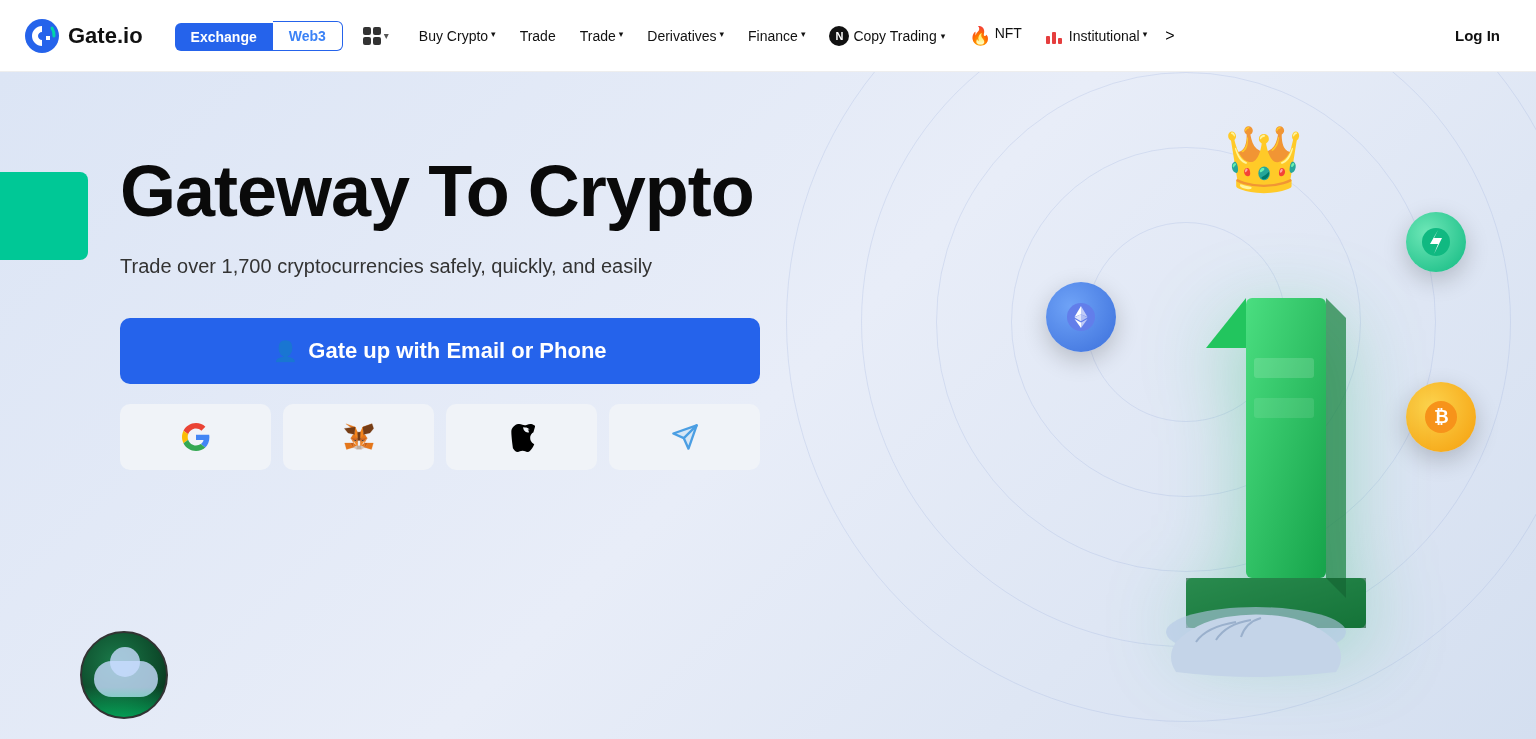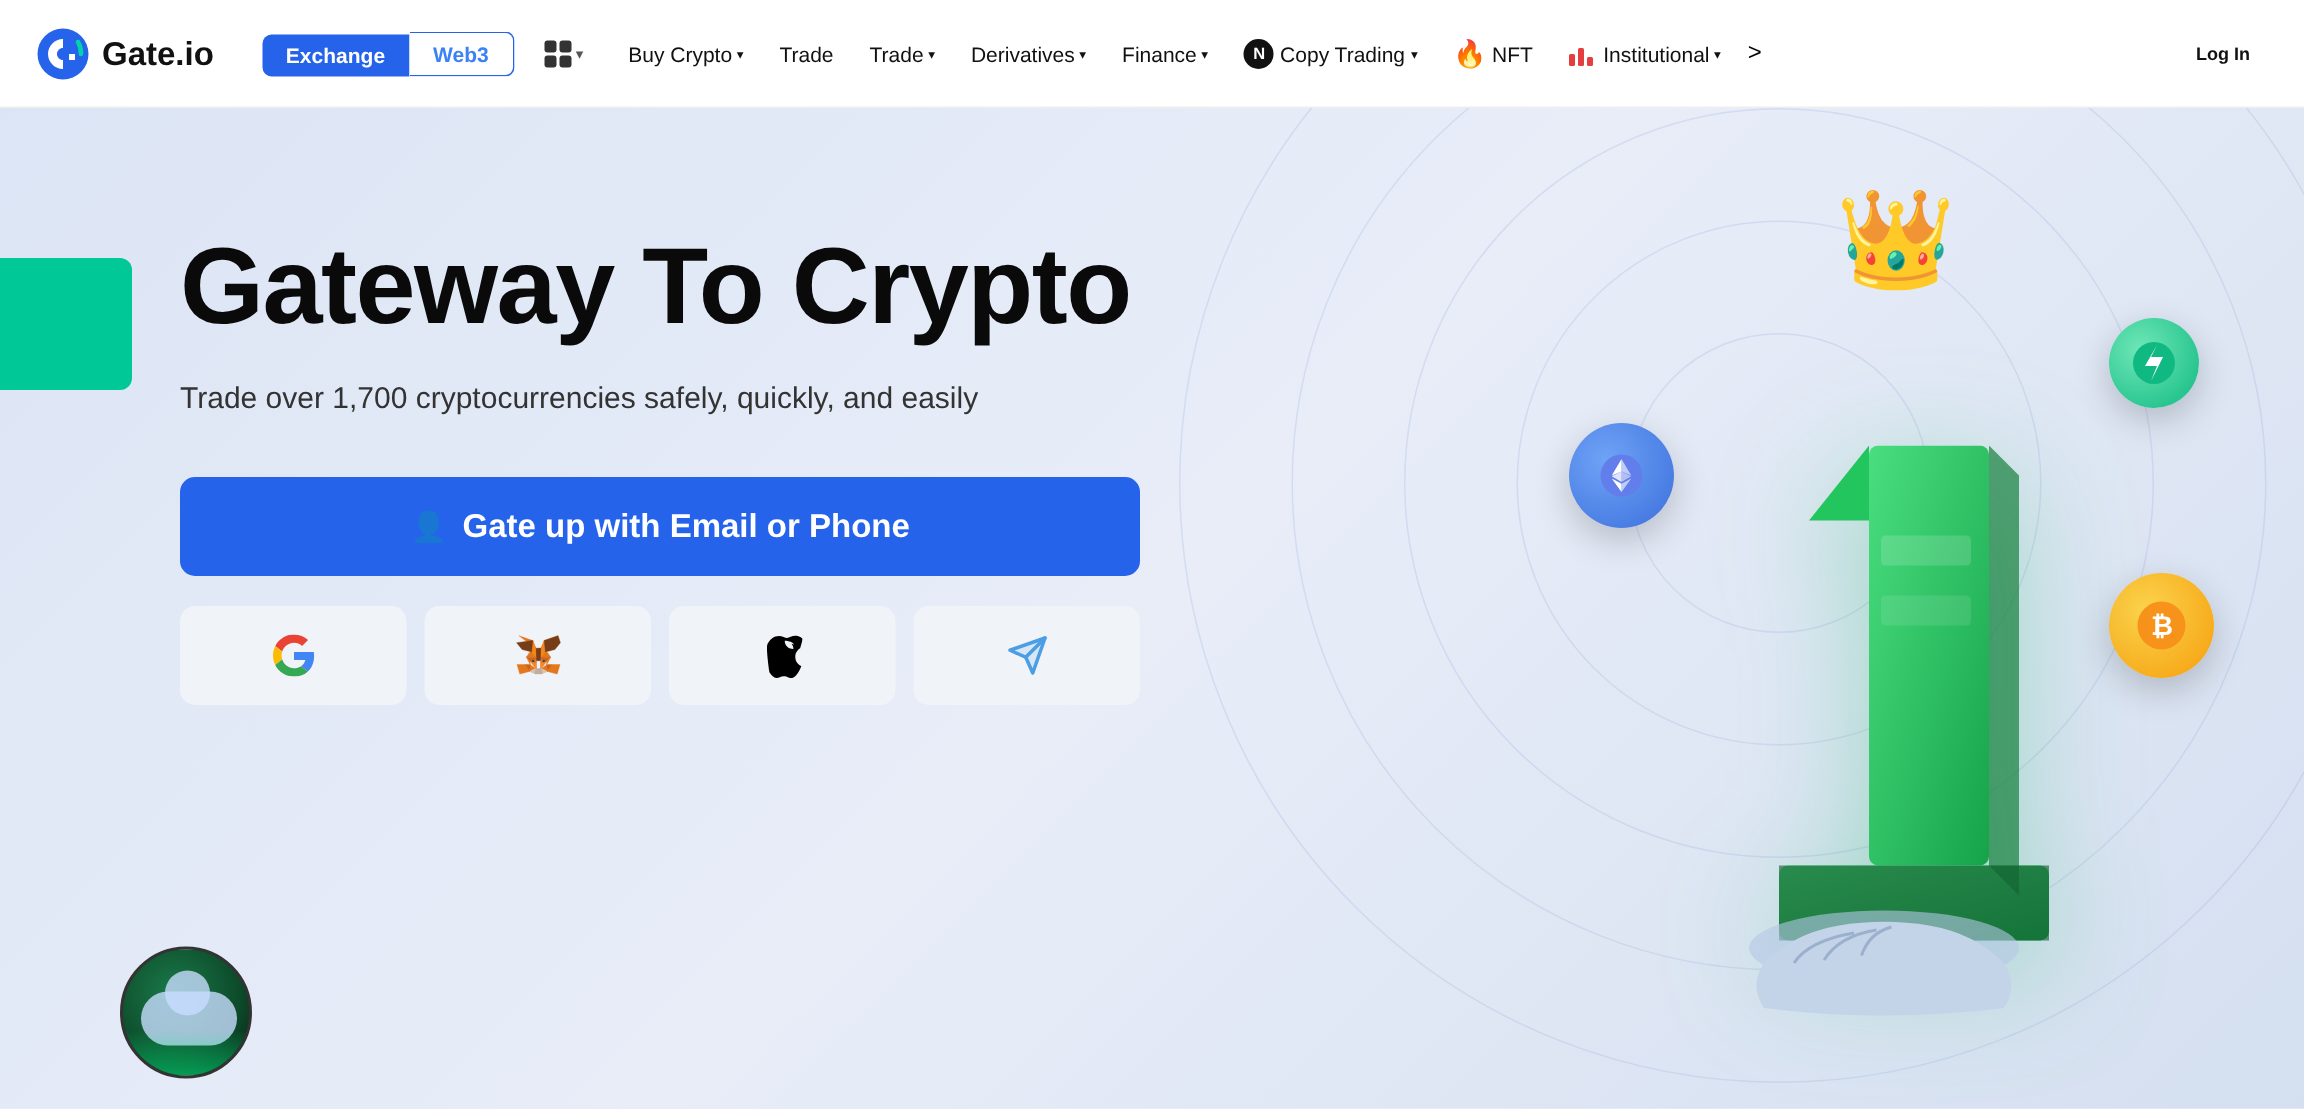--- a/index.html
+++ b/index.html
@@ -70,21 +70,21 @@
       background: #111;
     }
     .nav-grid-2x2 {
       display: grid; grid-template-columns: 1fr 1fr; gap: 2px;
     }
     .nav-links {
       display: flex; align-items: center; gap: 4px;
       flex: 1;
     }
     .nav-link {
-      display: flex; align-items: center; gap: 3px;
+      display: flex; align-items: flex-start; gap: 3px;
       padding: 6px 10px;
       font-size: 14px; color: #111; font-weight: 500;
       cursor: pointer; white-space: nowrap;
       border-radius: 4px;
     }
     .nav-link .chevron {
       font-size: 9px; margin-top: 1px;
     }
     .nav-copy-trading {
       display: flex; align-items: center; gap: 4px;
@@ -97,21 +97,21 @@
     }
     .chart-icon {
       width: 20px; height: 16px; display: flex; align-items: flex-end; gap: 2px;
     }
     .chart-bar {
       background: #e53e3e; border-radius: 1px;
     }
     .nav-more { font-size: 16px; cursor: pointer; padding: 6px 4px; }
     .nav-login {
       margin-left: auto;
-      font-size: 12px; font-weight: 600; color: #111;
+      font-size: 15px; font-weight: 600; color: #111;
       cursor: pointer; padding: 6px 12px;
     }
 
     
     .main {
       display: flex;
       position: relative;
       width: 100%;
       min-height: 667px;
       background: linear-gradient(135deg, #dce5f5 0%, #e8edf8 50%, #d4dff0 100%);

